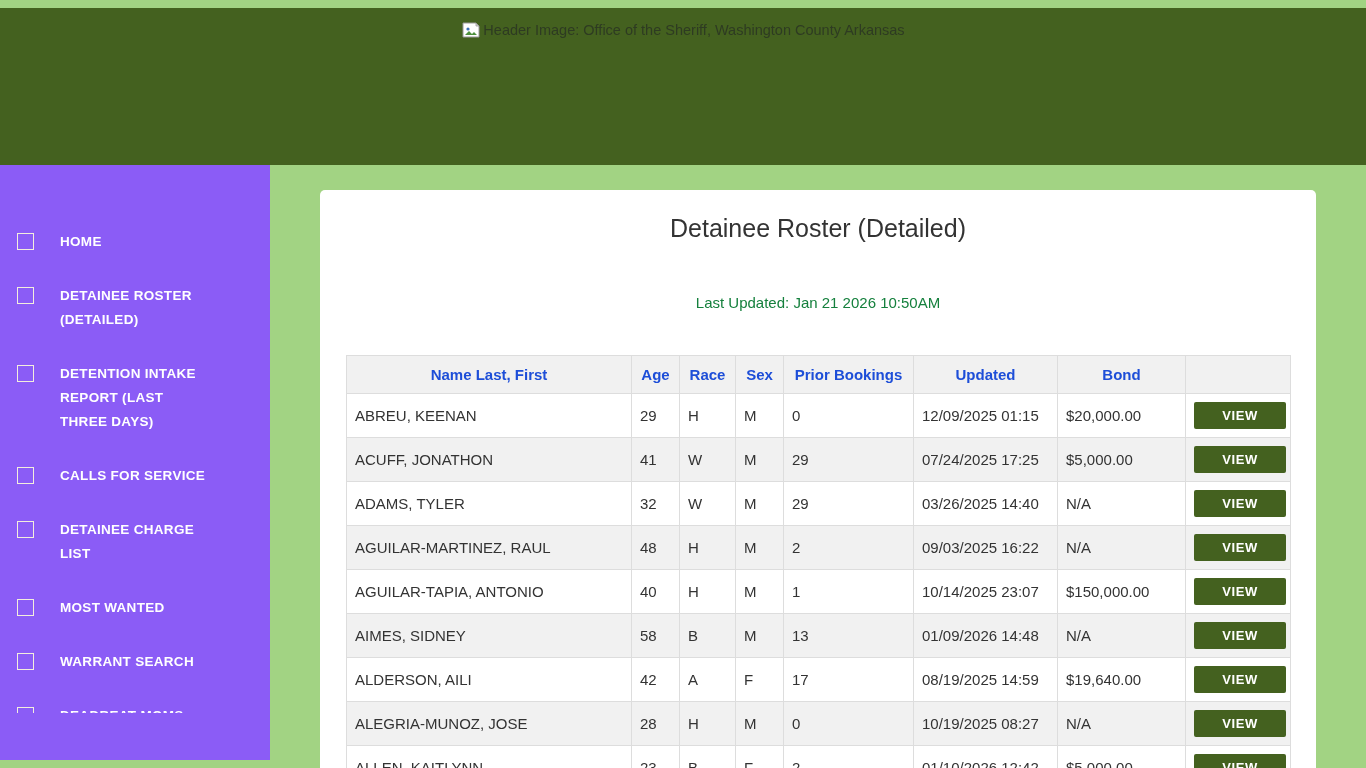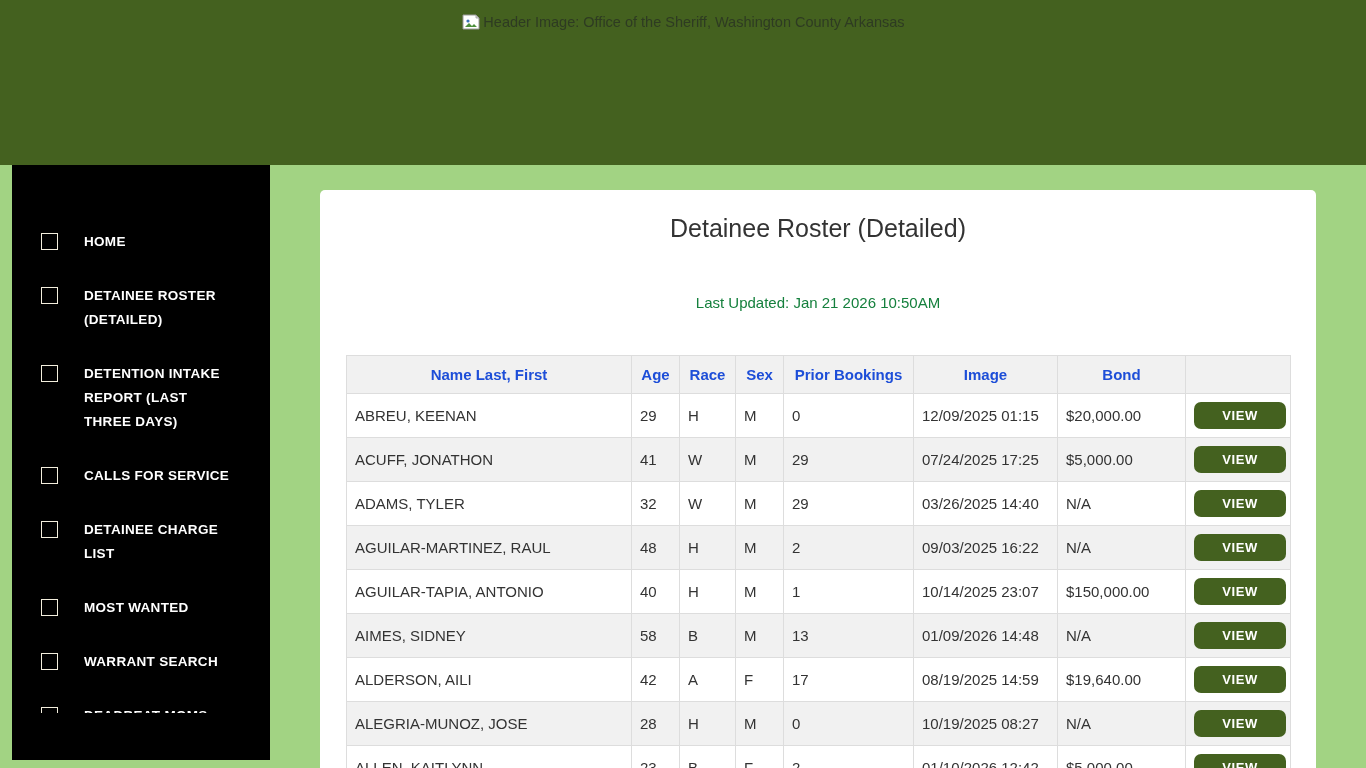--- a/index.html
+++ b/index.html
@@ -3,38 +3,37 @@
 <meta charset="utf-8">
 <style>
   html,body{margin:0;padding:0;}
   body{
     width:1366px;height:768px;overflow:hidden;position:relative;
     background:#a2d383;
     font-family:"Liberation Sans", sans-serif;
   }
   
   .site-header{
-    position:absolute;top:0;left:0;width:1366px;height:165px;
+    position:absolute;top:8px;left:0;width:1366px;height:165px;
     background:#44611f;
   }
   .header-alt-wrap{
     position:absolute;top:13px;left:0;width:100%;
     display:flex;justify-content:center;align-items:flex-start;gap:2px;
   }
   .broken-img{
     width:20px;height:16px;flex:0 0 auto;position:relative;top:1px;
   }
   .header-alt-text{
     font-size:14.5px;color:#2e3b22;line-height:18px;
   }
   
   .sidebar{
-    position:absolute;top:165px;left:12px;width:270px;height:595px;
-    background:#000000;
-    padding-left:12px;
+    position:absolute;top:165px;left:0;width:270px;height:595px;
+    background:#8b5cf6;
   }
   .sidebar-nav{
     margin-top:65px;height:483px;overflow:hidden;
   }
   .nav-item{
     display:flex;align-items:flex-start;margin-bottom:30px;cursor:pointer;
   }
   .nav-icon{
     flex:0 0 auto;width:15px;height:15px;margin-left:17px;margin-right:26px;
     border:1px solid #f3eedd;margin-top:3px;background:transparent;
@@ -73,21 +72,21 @@
   }
   .roster-table td{
     border:1px solid #dddddd;height:43px;padding:0 8px;text-align:left;
     background:#ffffff;
   }
   .roster-table tr:nth-child(even) td{background:#f1f1f1;}
   .view-btn{
     display:block;margin:0 auto;width:92px;height:27px;
     background:#44611f;color:#ffffff;font-family:"Liberation Sans",sans-serif;
     font-weight:bold;font-size:13px;letter-spacing:0.6px;
-    border:none;border-radius:7px;cursor:pointer;
+    border:none;border-radius:2px;cursor:pointer;
   }
 </style>
 </head>
 <body>
 
 <div class="site-header">
   <div class="header-alt-wrap">
     <svg class="broken-img" viewBox="0 0 20 16">
       <path d="M2 1 h13 l3 3 v11 h-16 z" fill="#ffffff" stroke="#9a9a9a" stroke-width="1"></path>
       <path d="M15 1 l3 3 h-3 z" fill="#d8d8d8" stroke="#9a9a9a" stroke-width="0.8"></path>
@@ -150,21 +149,21 @@
           <col style="width: 128px;">
           <col style="width: 105px;">
         </colgroup>
       <thead>
           <tr>
             <th>Name Last, First</th>
             <th>Age</th>
             <th>Race</th>
             <th>Sex</th>
             <th>Prior Bookings</th>
-            <th>Image</th>
+            <th>Updated</th>
             <th>Bond</th>
             <th></th>
           </tr>
         </thead>
       <tbody>
           <tr>
             <td>ABREU, KEENAN</td>
             <td>29</td>
             <td>H</td>
             <td>M</td>

